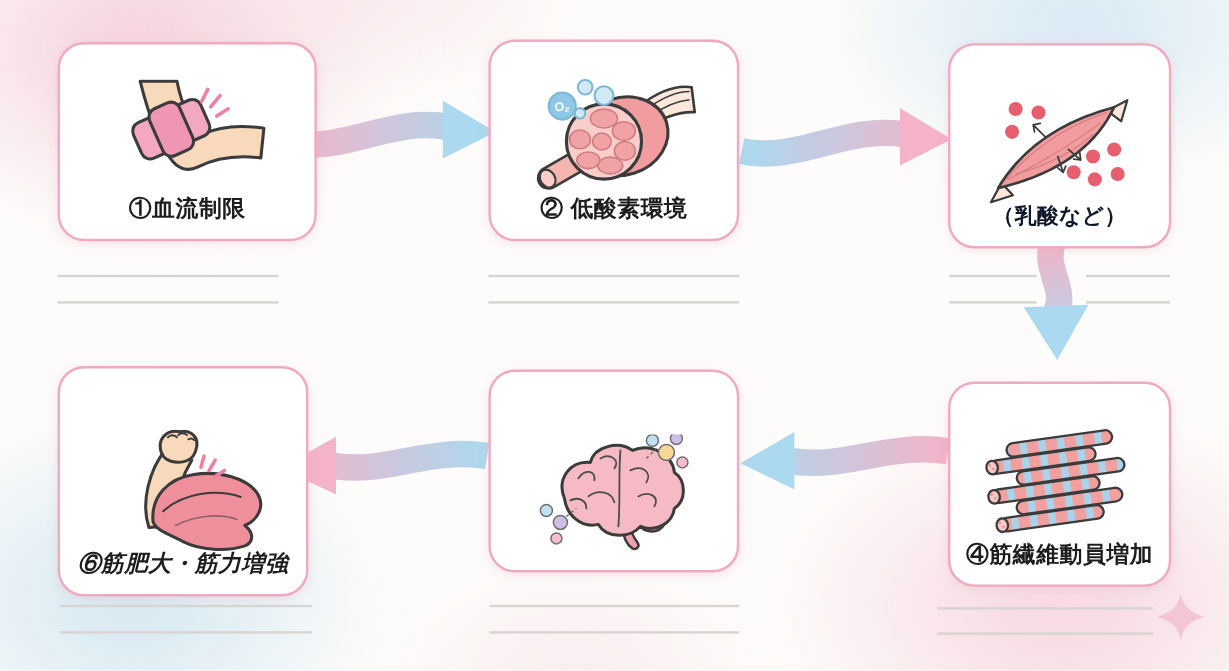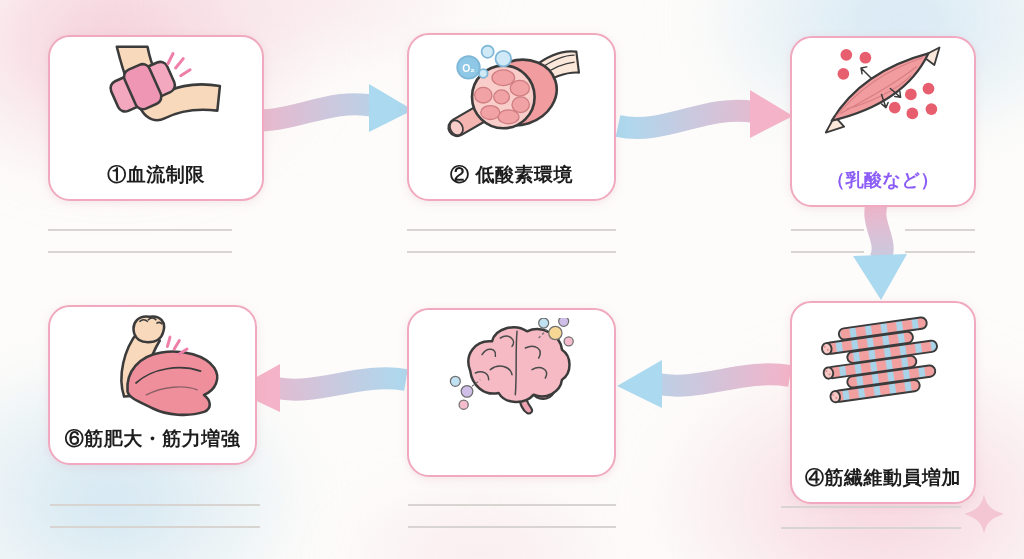--- a/index.html
+++ b/index.html
@@ -25,36 +25,36 @@
 
   .arrow-layer{position:absolute; left:0; top:0; pointer-events:none;}
 
   .card{
     position:absolute; background:#fff;
     border:2.5px solid #f0a9be; border-radius:22px;
     box-shadow:0 2px 8px rgba(224,166,185,.25);
     display:flex; flex-direction:column; align-items:center;
     box-sizing:border-box; padding:8px 8px 13px;
   }
-  .card .icon-wrap{flex:1; display:flex; align-items:flex-start; justify-content:center; width:100%;}
+  .card .icon-wrap{flex:1; display:flex; align-items:flex-end; justify-content:center; width:100%;}
   .card .icon-wrap svg{display:block;}
   .step-label{
     color:#1d1d1d; font-weight:bold; font-size:19px; line-height:1.15;
     text-align:center; letter-spacing:.5px; white-space:nowrap;
   }
   .step-sublabel{
-    color:#8b5cf6; font-weight:bold; font-size:18px; line-height:1.2;
+    color:#0f172a; font-weight:bold; font-size:18px; line-height:1.2;
     text-align:right; letter-spacing:.5px;
   }
   #card1{left:48px; top:35px; width:216px; height:166px;}
   #card2{left:407px; top:33px; width:209px; height:168px;}
   #card3{left:790px; top:36px; width:186px; height:171px;}
-  #card4{left:790px; top:301px; width:186px; height:203px;border-radius:21px;}
+  #card4{left:790px; top:318px; width:186px; height:171px;}
   #card5{left:407px; top:308px; width:209px; height:169px;}
-  #card6{left:48px; top:305px; width:209px; height:160px;}
+  #card6{left:48px; top:305px; width:209px; height:192px;font-style:italic;}
 
   .nl{position:absolute; height:2px; background:#d8d4d1; pointer-events:none;}
 
   .sparkle{position:absolute; left:962px; top:492px; width:44px; height:44px; pointer-events:none;}
 </style>
 </head>
 <body>
 
 <div class="canvas">
 

